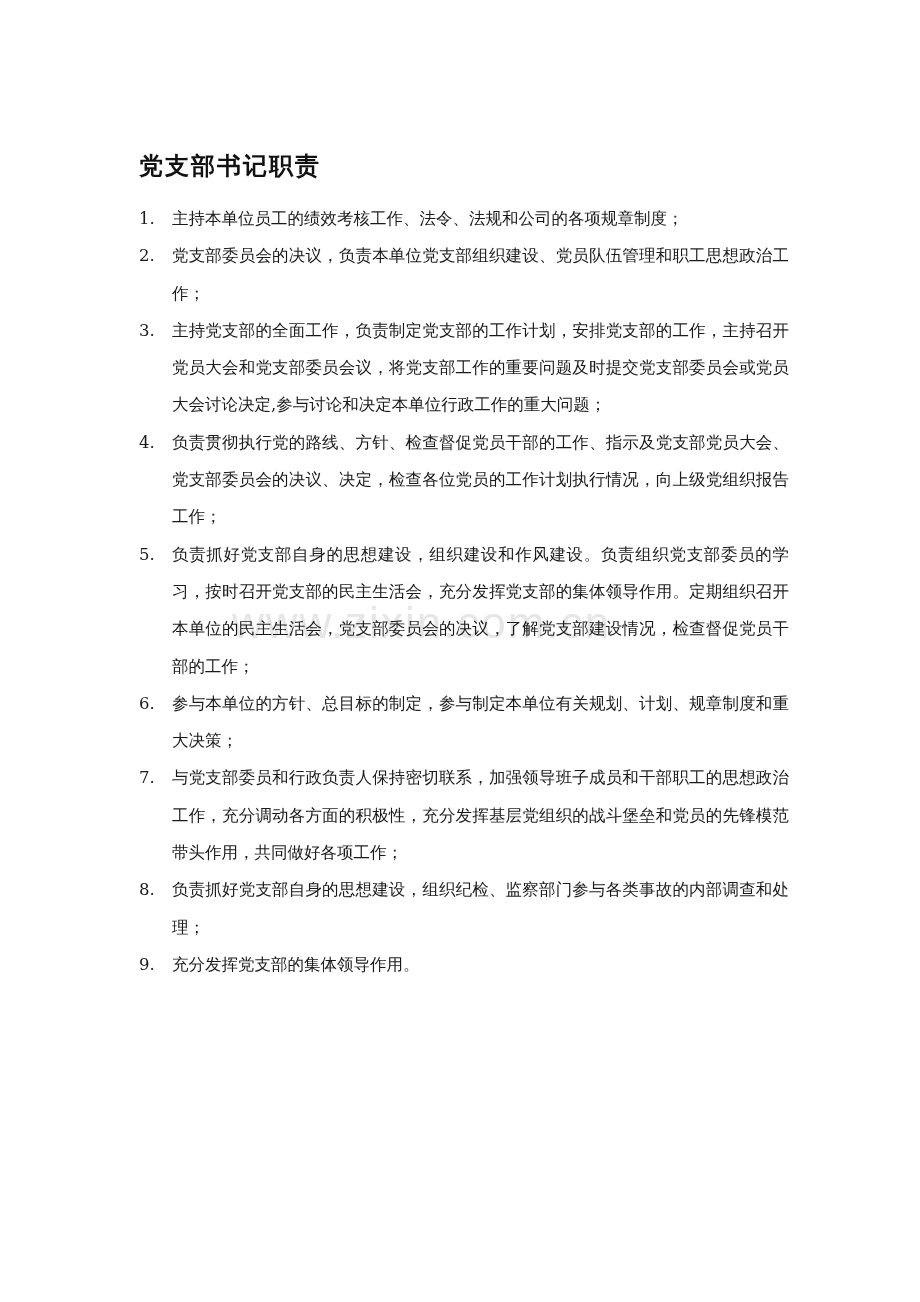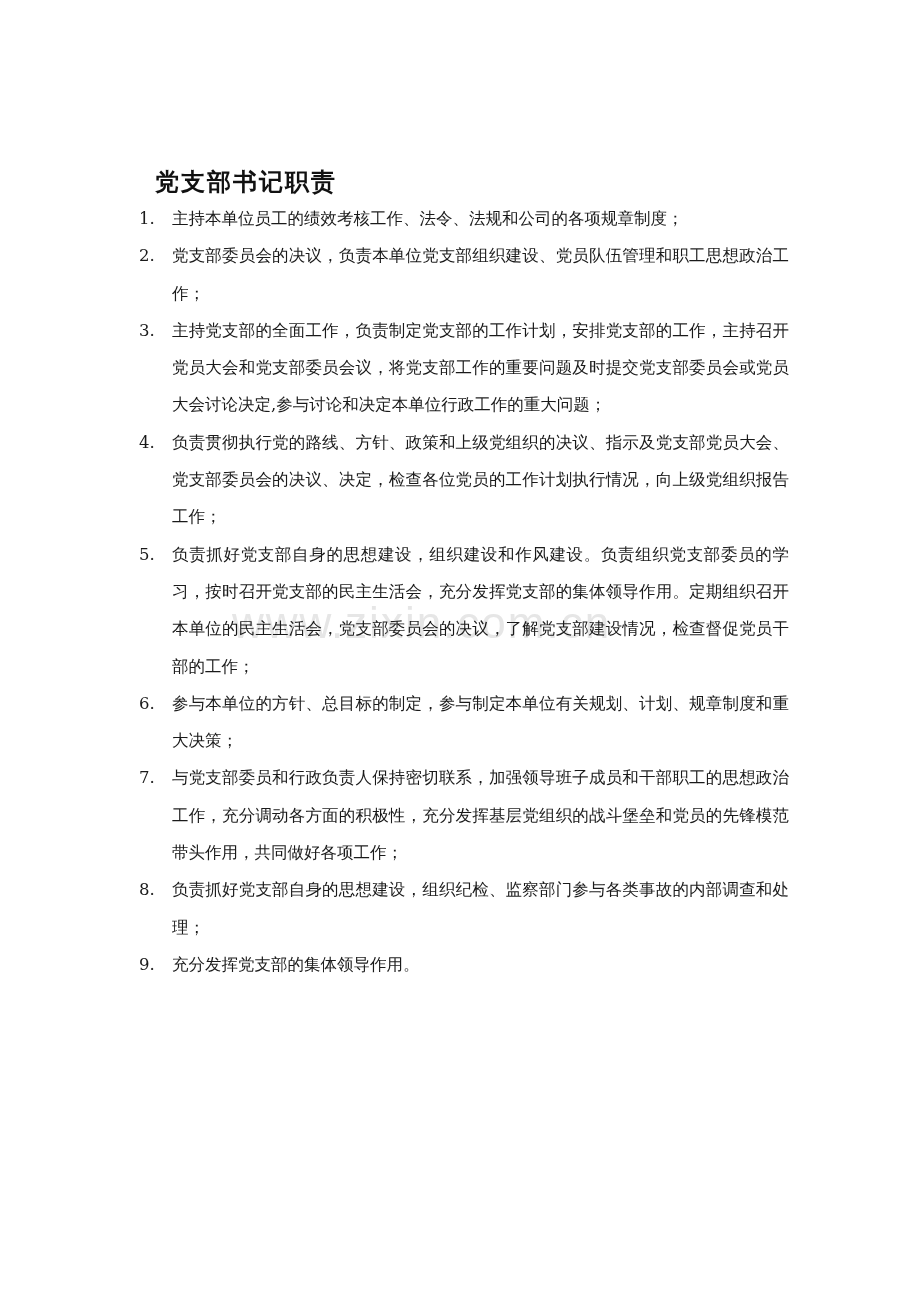--- a/index.html
+++ b/index.html
@@ -1,20 +1,20 @@
 <!DOCTYPE html>
 <html><head>
 <meta charset="utf-8">
 <style>
   html, body { margin: 0; padding: 0; background: #ffffff; }
   body { width: 920px; height: 1302px; position: relative; overflow: hidden;
          font-family: "DejaVu Serif", "Liberation Serif", serif; color: #1a1a1a; }
   .page { position: absolute; left: 0; top: 0; width: 920px; height: 1302px; }
   .title { position: absolute; left: 139px; top: 150px; font-size: 24px; font-weight: bold;
-           letter-spacing: 2px; font-family: Liberation Serif, serif; color: #111; margin: 16px; }
+           letter-spacing: 2px; font-family: Liberation Serif, serif; color: #111; margin: 0; }
   .list { position: absolute; left: 139px; top: 200px; width: 650px; margin: 0; padding: 0; list-style: none; }
   .item { position: relative; padding-left: 33px; font-size: 16.5px; line-height: 37.3px; }
   .num { position: absolute; left: 0; top: 0; }
   .text { display: block; text-align: justify; }
   .watermark { position: absolute; left: 232px; top: 598px; font-size: 44px;
                font-family: "Liberation Sans", "DejaVu Sans", sans-serif; color: #e6e6e6;
                letter-spacing: 2px; z-index: 0; pointer-events: none; }
   .list { z-index: 1; }
 </style>
 </head>
@@ -31,21 +31,21 @@
     <li class="item">
       <span class="num">2.</span>
       <span class="text">党支部委员会的决议，负责本单位党支部组织建设、党员队伍管理和职工思想政治工作；</span>
     </li>
     <li class="item">
       <span class="num">3.</span>
       <span class="text">主持党支部的全面工作，负责制定党支部的工作计划，安排党支部的工作，主持召开党员大会和党支部委员会议，将党支部工作的重要问题及时提交党支部委员会或党员大会讨论决定,参与讨论和决定本单位行政工作的重大问题；</span>
     </li>
     <li class="item">
       <span class="num">4.</span>
-      <span class="text">负责贯彻执行党的路线、方针、政策和上级党组织的决议、指示及党支部党员大会、党支部委员会的决议、决定，检查各位党员的工作计划执行情况，向上级党组织报告工作；</span>
+      <span class="text">负责贯彻执行党的路线、方针、检查督促党员干部的工作、指示及党支部党员大会、党支部委员会的决议、决定，检查各位党员的工作计划执行情况，向上级党组织报告工作；</span>
     </li>
     <li class="item">
       <span class="num">5.</span>
       <span class="text">负责抓好党支部自身的思想建设，组织建设和作风建设。负责组织党支部委员的学习，按时召开党支部的民主生活会，充分发挥党支部的集体领导作用。定期组织召开本单位的民主生活会，党支部委员会的决议，了解党支部建设情况，检查督促党员干部的工作；</span>
     </li>
     <li class="item">
       <span class="num">6.</span>
       <span class="text">参与本单位的方针、总目标的制定，参与制定本单位有关规划、计划、规章制度和重大决策；</span>
     </li>
     <li class="item">

